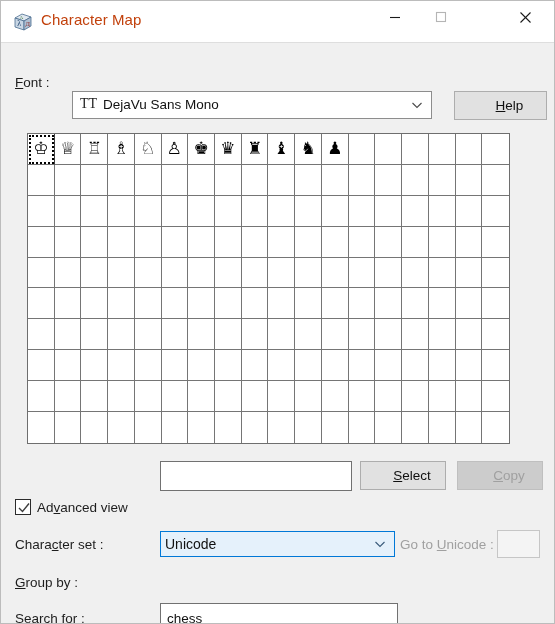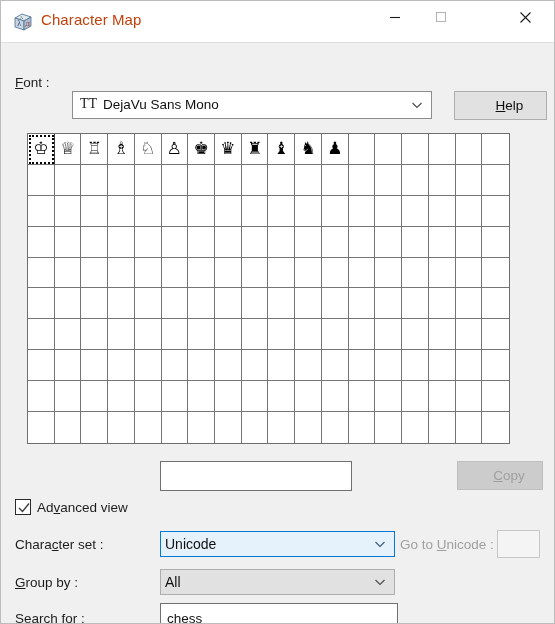--- a/index.html
+++ b/index.html
@@ -466,20 +466,23 @@
         <div class="cell lastrow"></div>
         <div class="cell lastrow"></div>
         <div class="cell lastrow"></div>
         <div class="cell lastrow"></div>
         <div class="cell lastrow"></div>
         <div class="cell lastrow"></div>
         <div class="cell lastrow"></div>
       </div>
 
     <div class="tinput" id="chars-input"></div>
+    <div class="btn" id="select-btn">
+      <span><span class="u">S</span>elect</span>
+    </div>
     <div class="btn disabled" id="copy-btn">
       <span><span class="u">C</span>opy</span>
     </div>
 
     <div id="adv-check">
       <svg width="14" height="14" viewBox="0 0 14 14">
         <polyline points="2,7 5.5,10.5 12,2.5" fill="none" stroke="#3d3d3d" stroke-width="1.4"></polyline>
       </svg>
     </div>
     <div class="lbl" style="left:36px; top:457px;">Ad<span class="u">v</span>anced view</div>
@@ -488,24 +491,18 @@
     <div class="combo" id="charset-combo">
       <span>Unicode</span>
       <svg class="combo-arrow" viewBox="0 0 12 12">
         <polyline points="1.5,4 6,8.5 10.5,4" fill="none" stroke="#3a5b7a" stroke-width="1.1"></polyline>
       </svg>
     </div>
     <div class="lbl dim" style="left:399px; top:494px;">Go to <span class="u">U</span>nicode :</div>
     <div id="goto-box"></div>
 
     <div class="lbl" style="left:14px; top:532px;"><span class="u">G</span>roup by :</div>
-    <div class="combo" id="groupby-combo">
-      <span>All</span>
-      <svg class="combo-arrow" viewBox="0 0 12 12">
-        <polyline points="1.5,4 6,8.5 10.5,4" fill="none" stroke="#4a4a4a" stroke-width="1.1"></polyline>
-      </svg>
-    </div>
 
     <div class="lbl" style="left:14px; top:568px;">S<span class="u">e</span>arch for :</div>
     <div class="tinput" id="search-input">chess</div>
 
   </div>
 </div>
 
 </body></html>

